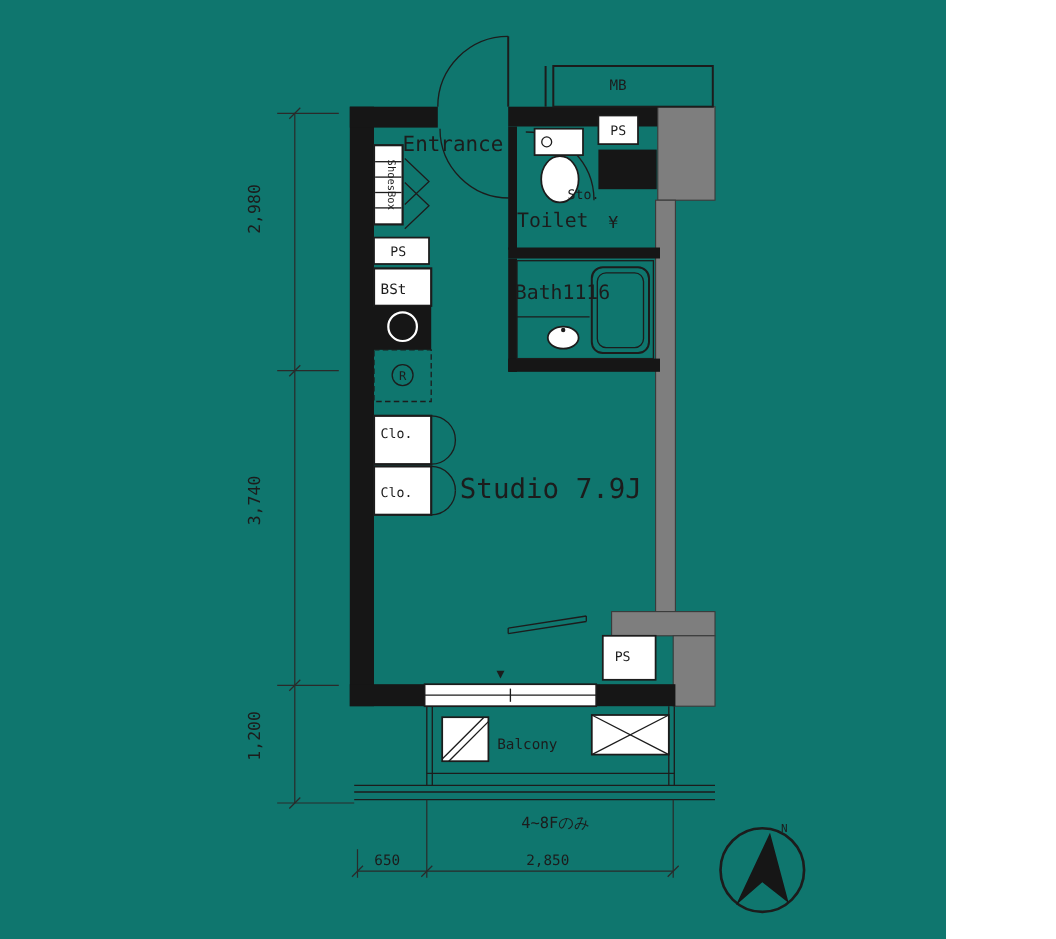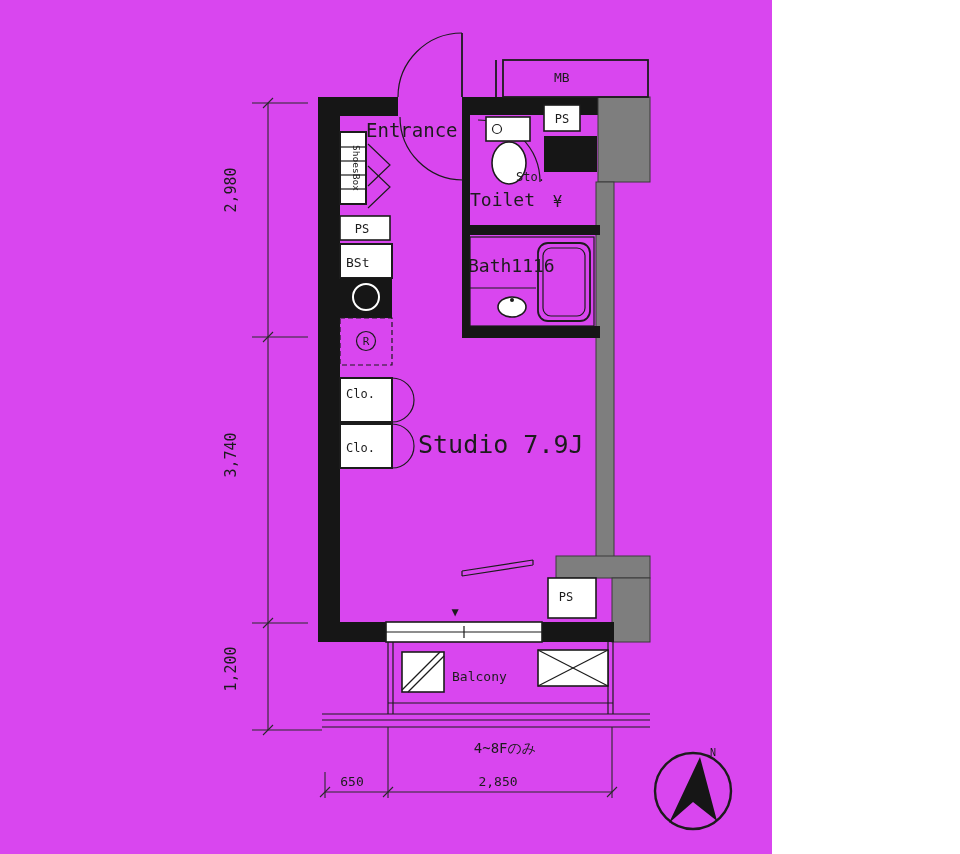--- a/index.html
+++ b/index.html
@@ -1,21 +1,21 @@
 <!DOCTYPE html>
 <html><head>
 <meta charset="utf-8">
 <title>Floor Plan</title>
 <style>
   html, body { margin: 0; padding: 0; background: #ffffff; }
   .canvas {
     position: relative;
-    width: 772px;
+    width: 860px;
     height: 854px;
-    background: #d946ef;
+    background: #0f766e;
     font-family: "DejaVu Sans Mono", monospace;
     overflow: hidden;
   }
   svg { display: block; }
   svg text {
     fill: #1c1c1c;
     font-family: "DejaVu Sans Mono", monospace;
   }
   .wb  { fill: #161616; }                                  
   .wg  { fill: #7e7e7e; stroke: #3a3a3a; stroke-width: 1; }

